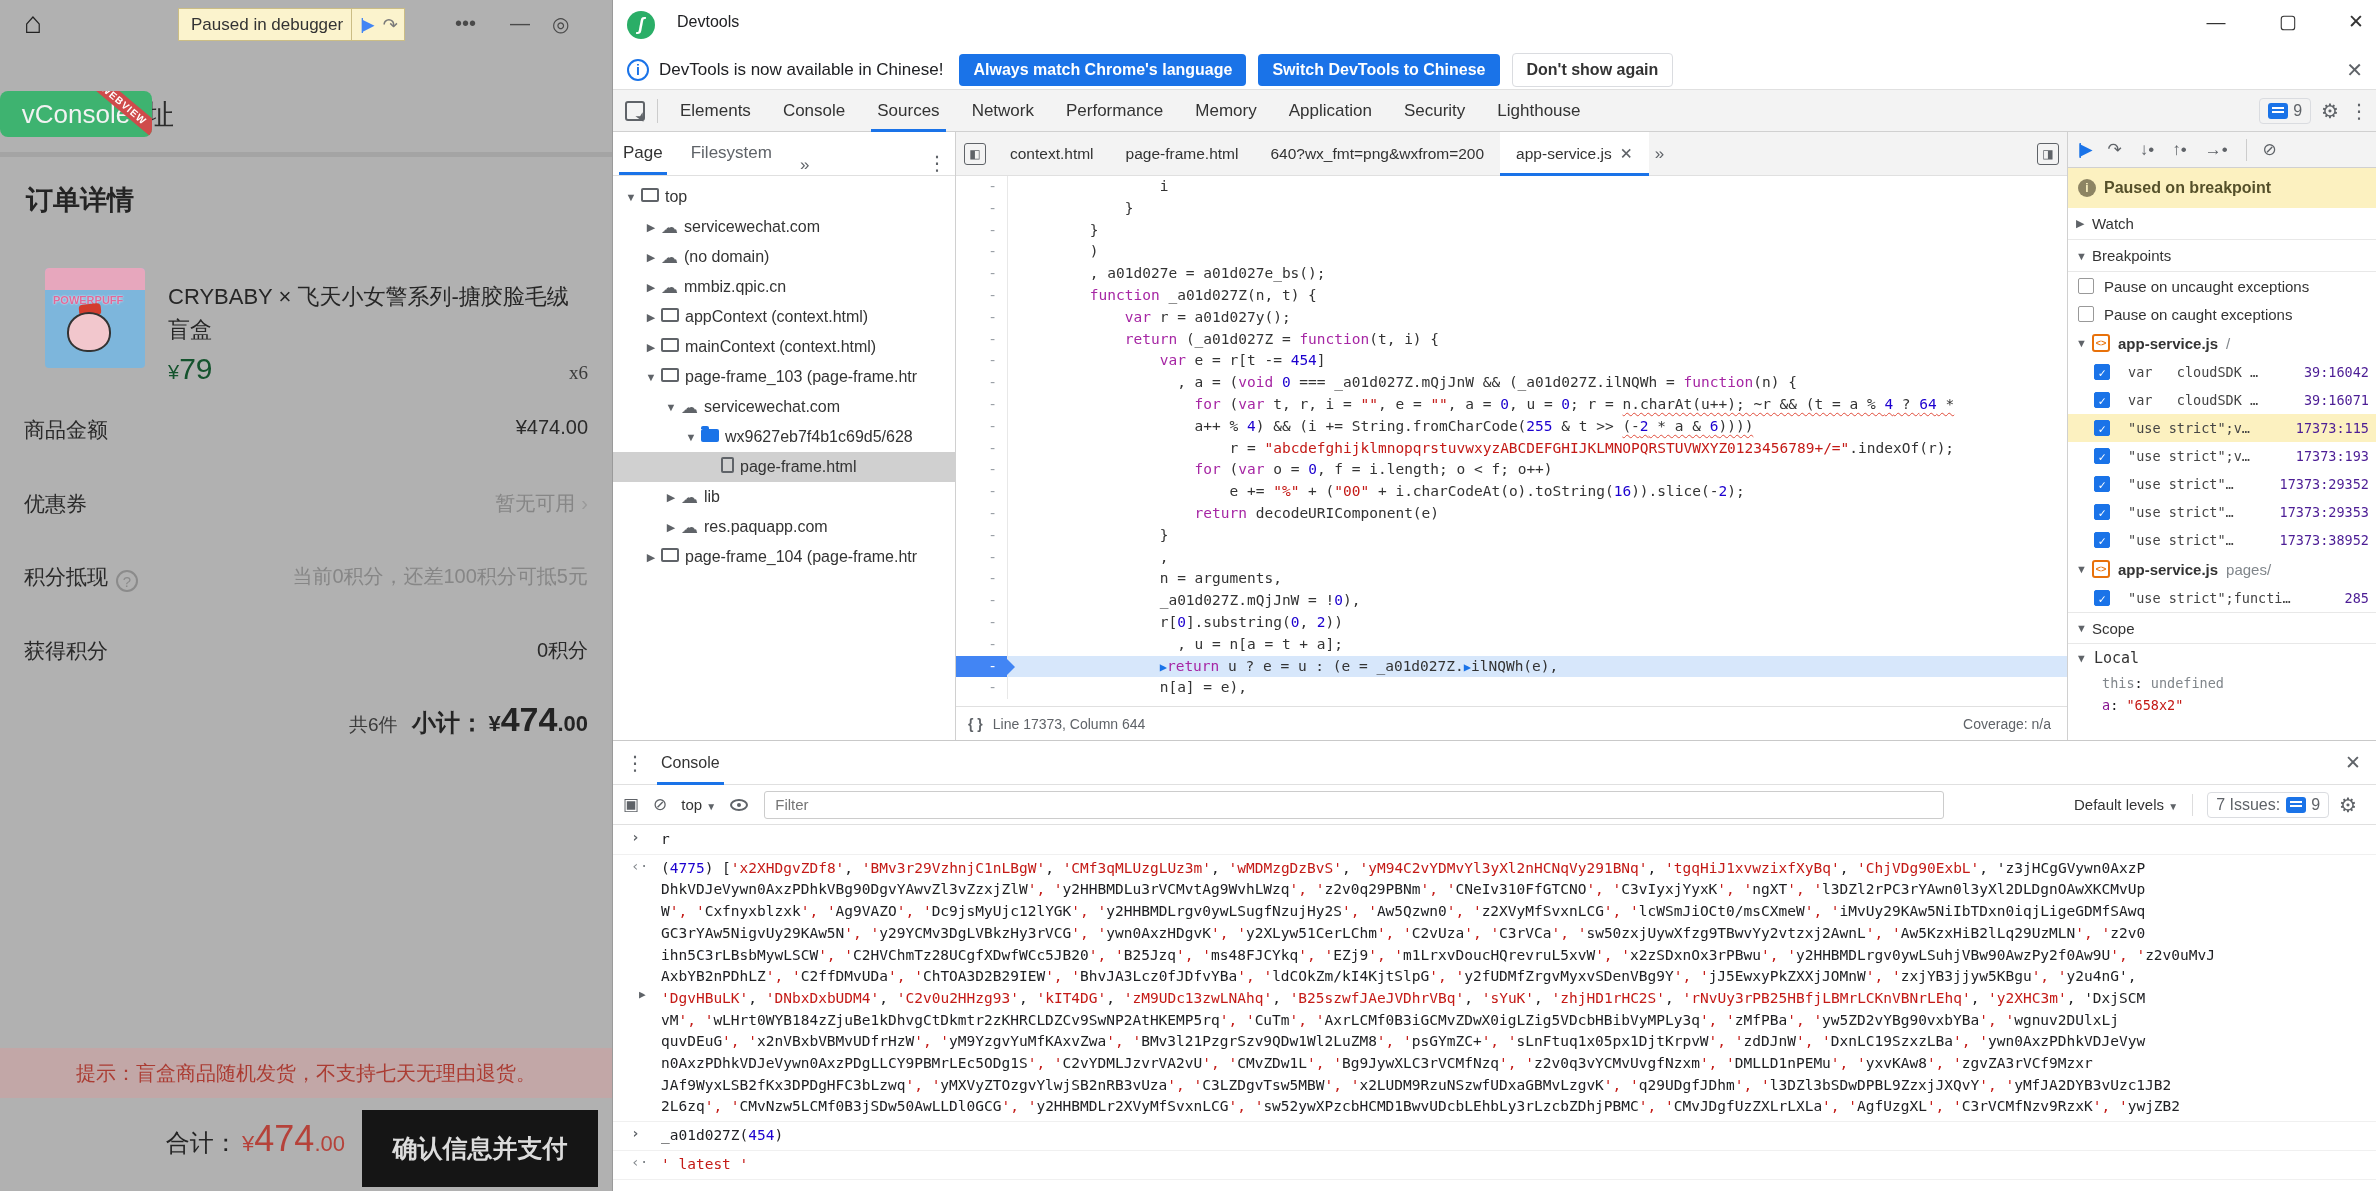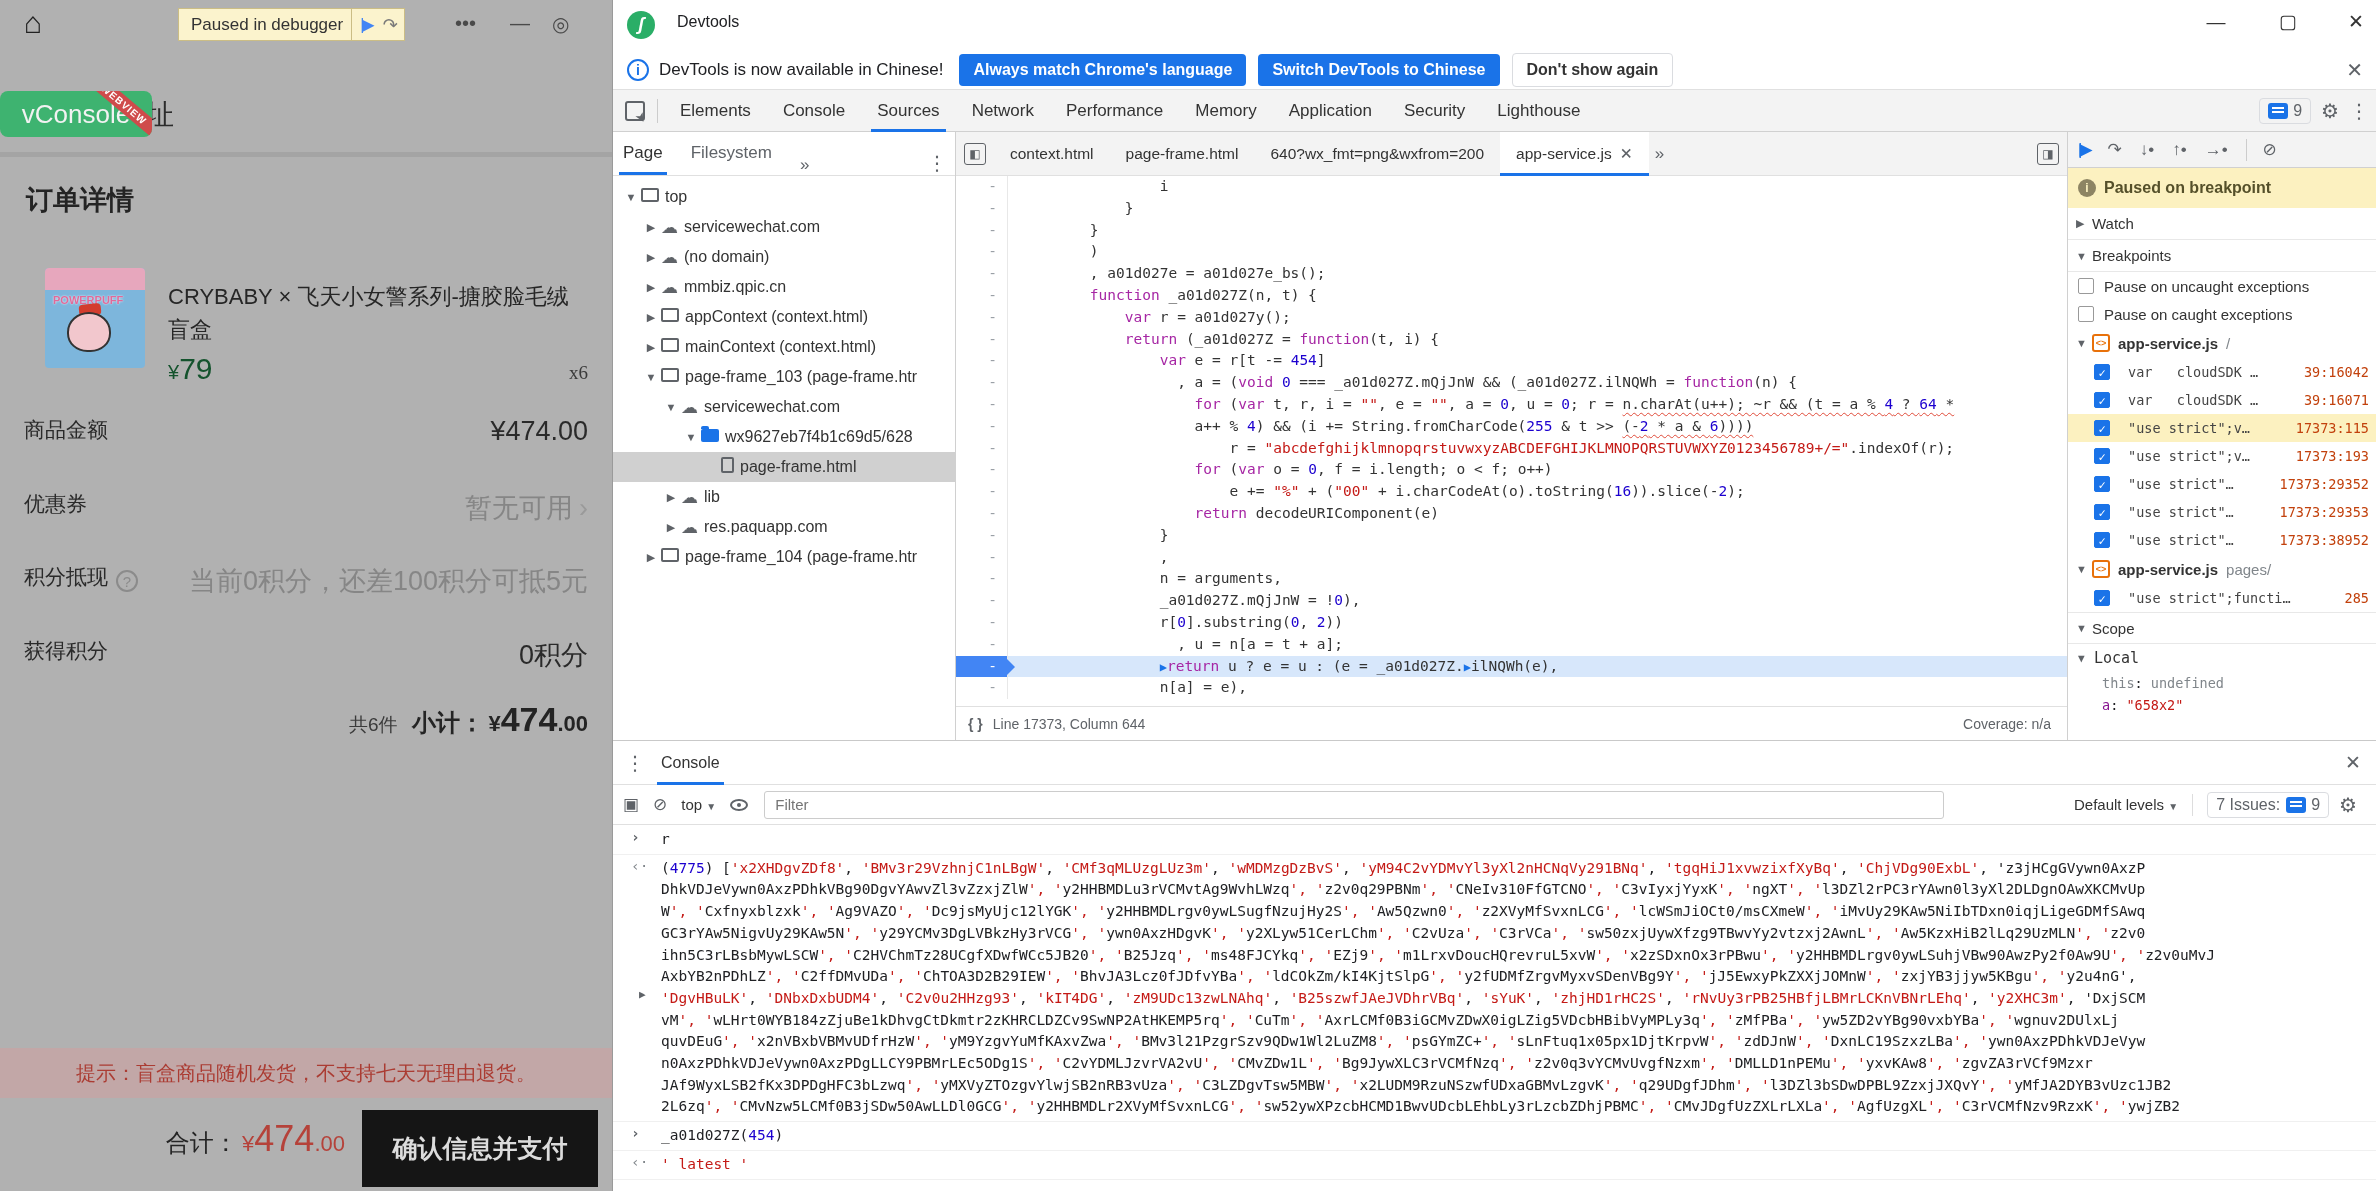--- a/index.html
+++ b/index.html
@@ -25,21 +25,21 @@
   #prod-img .lid { position:absolute; left:0; top:0; width:100%; height:22px; background:#e7a7bd; }
   #prod-img .logo { position:absolute; left:8px; top:26px; font-size:11px; font-weight:bold; color:#e06a9a; text-shadow:0 0 2px #fff; }
   #prod-img .face { position:absolute; left:22px; top:44px; width:44px; height:40px; background:#f2c7cd; border:2px solid #333; border-radius:50% 50% 46% 46%; }
   #prod-img .bow { position:absolute; left:34px; top:36px; width:22px; height:12px; background:#d33c2e; border-radius:4px; transform:rotate(-6deg); }
   #prod-title { left:168px; top:280px; width:410px; font-size:22px; line-height:33px; color:#262626; }
   #prod-price { left:168px; top:352px; font-size:20px; color:#14532d; }
   #prod-price b { font-size:30px; font-weight:normal; }
   #prod-qty { left:0; top:362px; width:588px; text-align:right; font-size:19px; color:#3a3a3a;font-family:Liberation Serif, serif; }
   .sim-row { left:0; width:612px; height:40px; }
   .sim-row .lab { position:absolute; left:24px; top:6px; font-size:21px; color:#2a2a2a; }
-  .sim-row .val { position:absolute; right:24px; top:6px; font-size:27px; color:#2a2a2a; max-width:440px; text-align:left; }
+  .sim-row .val { position:absolute; right:24px; top:6px; font-size:20px; color:#2a2a2a; max-width:440px; text-align:left; }
   .sim-row .val.muted { color:#868686; }
   .help-ic { display:inline-block; width:22px; height:22px; border:2px solid #8b8b8b; border-radius:50%; color:#8b8b8b; text-align:center; font-size:15px; line-height:20px; margin-left:8px; vertical-align:-3px; }
   .chev { color:#9a9a9a; margin-left:6px; }
   #subtotal { left:0; top:700px; width:588px; text-align:right; color:#242424; }
   #subtotal .cnt { font-size:19px; color:#3a3a3a; margin-right:10px; }
   #subtotal .sl { font-size:24px; font-weight:bold; }
   #subtotal .cur { font-size:22px; font-weight:bold; }
   #subtotal .amt { font-size:34px; font-weight:bold; }
   #subtotal .cents { font-size:22px; font-weight:bold; }
   #notice { left:0; top:1048px; width:612px; height:50px; background:#c2a7a7; color:#ab3c33; font-size:20px; display:flex; align-items:center; justify-content:center; }
@@ -132,21 +132,21 @@
   .chkrow { height:28px; display:flex; align-items:center; padding-left:10px; color:#333; font-size:15px; }
   .chk { width:16px; height:16px; border:1px solid #999; border-radius:2px; margin-right:10px; flex:none; }
   .chk.on { background:#1a73e8; border-color:#1a73e8; color:#fff; font-size:12px; text-align:center; line-height:16px; }
   .bp-group { height:30px; display:flex; align-items:center; padding-left:8px; }
   .jsic { width:18px; height:18px; border:2px solid #e8710a; border-radius:3px; color:#e8710a; font-size:9px; font-weight:bold; text-align:center; line-height:15px; margin-right:8px; flex:none; }
   .bp-group .nm { font-weight:bold; color:#333; }
   .bp-group .pth { color:#80868b; margin-left:8px; }
   .bp-item { height:28px; display:flex; align-items:center; padding:0 8px 0 26px; font-family:"DejaVu Sans Mono", monospace; font-size:13.5px; color:#444; }
   .bp-item.current { background:#fcf1c0; }
   .bp-item .sn { white-space:nowrap; overflow:hidden; }
-  .bp-item .loc { margin-left:auto; color:#c2410c; }
+  .bp-item .loc { margin-left:auto; color:#4c1d95; }
   .scopevar { padding-left:34px; height:22px; line-height:22px; font-family:"DejaVu Sans Mono", monospace; font-size:13.5px; }
   .scopevar .nm { color:#881391; }
   .scopevar.muted .nm, .scopevar.muted .vl { color:#80868b; }
   .scopevar .vl.str { color:#c41a16; }
 
   
   #drawer { left:0; top:740px; width:1764px; height:451px; background:#fff; border-top:1px solid #c9c9c9; }
   #drawer-head { height:44px; display:flex; align-items:center; border-bottom:1px solid #e0e0e0; }
   #drawer-head .kebab { margin:0 12px; }
   .drawer-tab { font-size:16px; color:#333; height:44px; line-height:44px; position:relative; padding:0 4px; }

